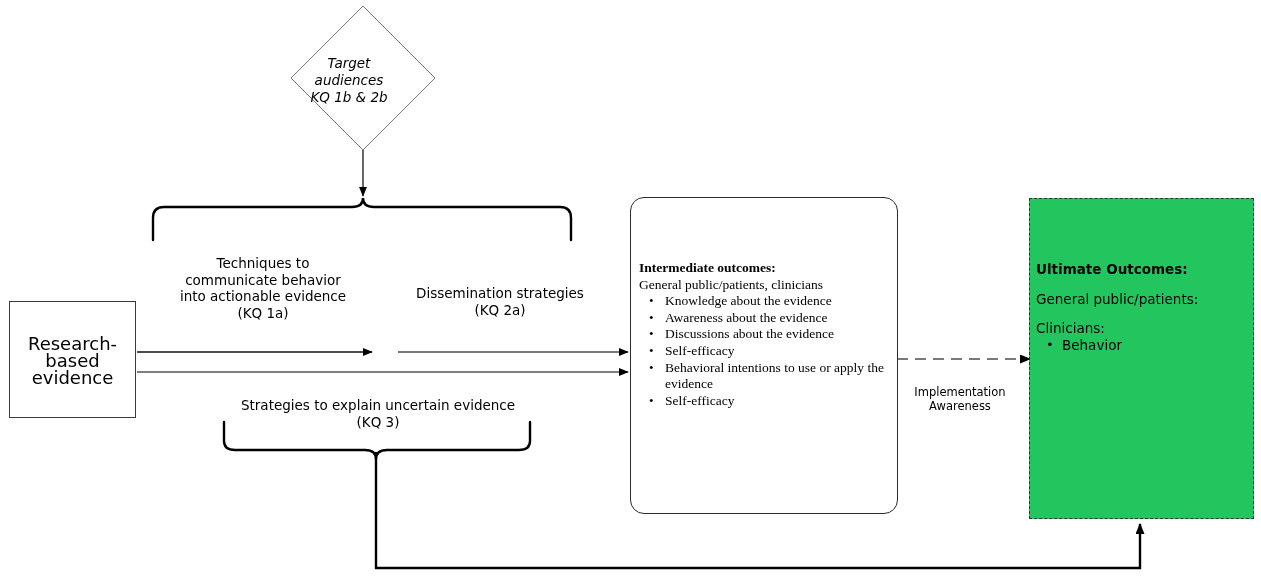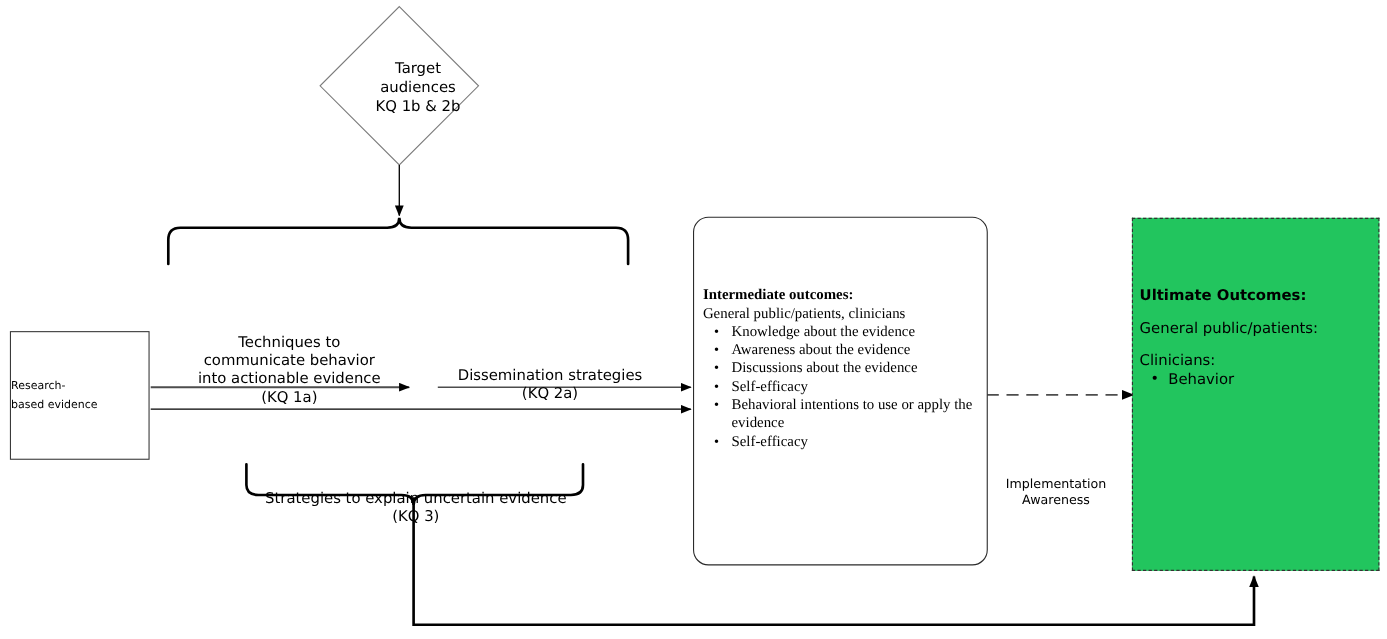--- a/index.html
+++ b/index.html
@@ -6,35 +6,35 @@
   #canvas{
     position:relative;
     width:1261px;height:581px;
     background:#ffffff;
     font-family:"DejaVu Sans","Liberation Sans",sans-serif;
     color:#000000;
     overflow:hidden;
   }
   svg.layer{position:absolute;left:0;top:0;width:1261px;height:581px;pointer-events:none;}
 
-  .txt{position:absolute;font-size:13.5px;line-height:16.5px;color:#000;margin-top:48px;}
+  .txt{position:absolute;font-size:13.5px;line-height:16.5px;color:#000;}
   .ctr{text-align:center;}
 
   
   #research-box{
     position:absolute;left:9px;top:301px;width:127px;height:117px;
     border:1px solid #3a3a3a;box-sizing:border-box;background:#fff;
   }
   #research-box .inner{
     position:absolute;left:0;right:0;top:50%;transform:translateY(-50%);
-    text-align:left;font-size:10px;line-height:17px;
+    text-align:center;font-size:18px;line-height:17px;
   }
 
   
-  #diamond-wrap{position:absolute;left:308px;top:5px;width:144px;height:146px;}
+  #diamond-wrap{position:absolute;left:277px;top:5px;width:144px;height:146px;font-style:italic;}
   #diamond-wrap .label{
     position:absolute;left:0;right:0;top:50%;transform:translateY(-46%);
     text-align:center;font-size:13.5px;line-height:17px;
   }
 
   
   #intermediate-box{
     position:absolute;left:630px;top:197px;width:268px;height:317px;
     border:1px solid #2b2b2b;border-radius:14px;box-sizing:border-box;background:#fff;
   }

